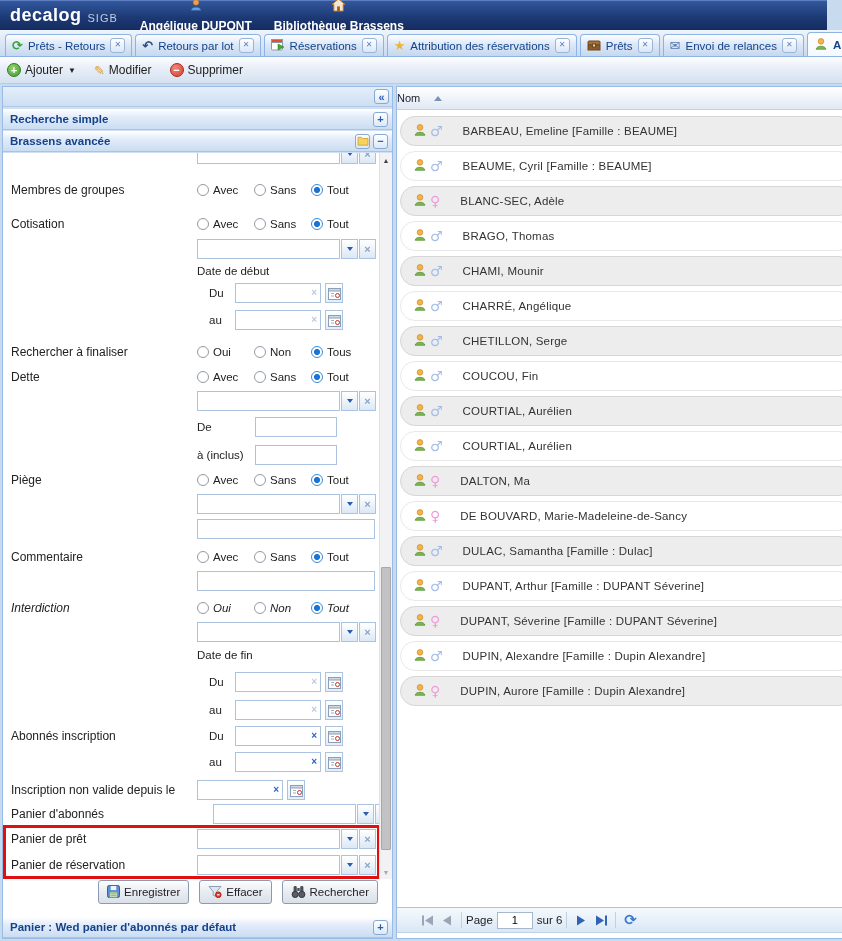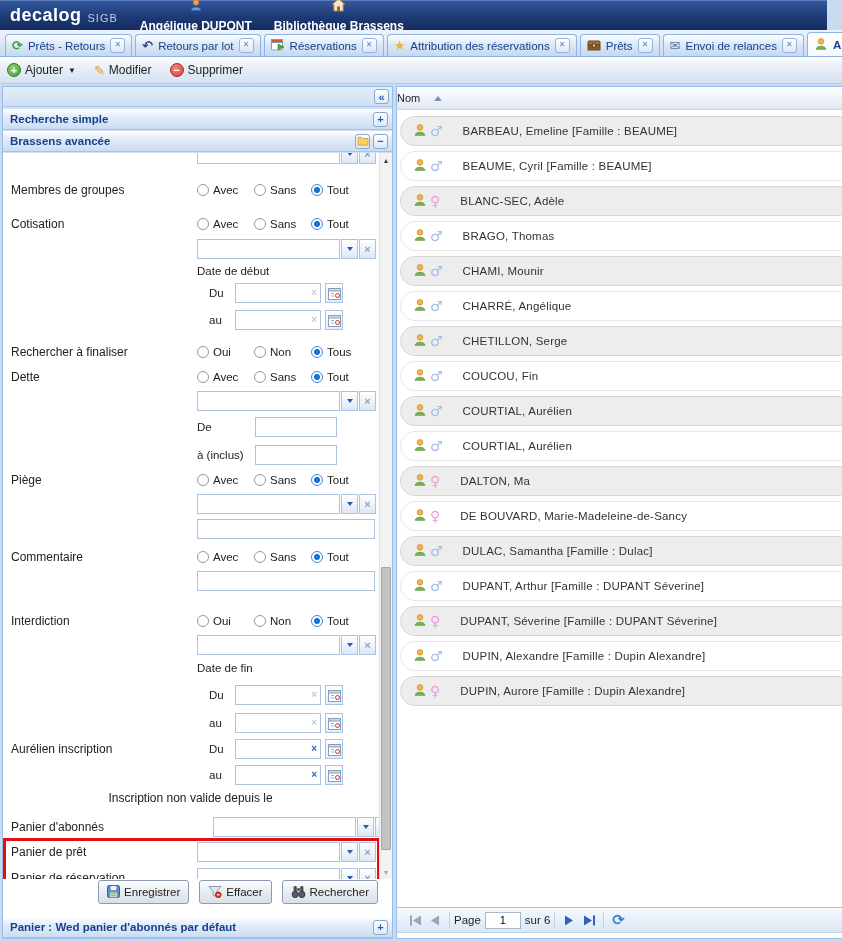--- a/index.html
+++ b/index.html
@@ -97,21 +97,21 @@
   .rows{flex:1 1 auto;overflow:hidden;padding-top:6px;background:#fff;}
   .lrow{height:30px;margin:0 -12px 5px 3px;border-radius:15px;display:flex;align-items:center;
     padding-left:12px;box-sizing:border-box;cursor:pointer;}
   .lrow.odd{background:#ededed;border:1px solid #d6d6d6;}
   .lrow.even{background:#fff;border:1px solid #e8e8e8;}
   .g-male{color:#a3bde8;font-size:14px;font-weight:bold;font-family:"DejaVu Sans",sans-serif;}
   .g-fem{color:#ef9ad8;font-size:14px;font-weight:bold;font-family:"DejaVu Sans",sans-serif;}
   .lname{margin-left:20px;font-size:11.5px;color:#333;letter-spacing:.2px;white-space:nowrap;}
   .pagebar{position:absolute;left:0;right:0;bottom:5px;height:26px;
     background:linear-gradient(#f5f9fd,#dae7f5);border-top:1px solid #a8c4e4;border-bottom:1px solid #c0d2e6;
-    display:flex;align-items:center;padding-left:8px;box-sizing:border-box;font-size:11.5px;color:#222;}
+    display:flex;align-items:center;padding-left:20px;box-sizing:border-box;font-size:11.5px;color:#222;}
   .pbtn{display:flex;align-items:center;justify-content:center;width:20px;height:20px;cursor:pointer;}
   .psep{width:1px;height:16px;background:#c2d0e0;margin:0 4px;}
   .pg-input{width:36px;height:17px;border:1px solid #a8b8cc;text-align:center;font-size:11px;margin:0 4px;
     font-family:"Liberation Sans",sans-serif;box-sizing:border-box;}
   .refresh{font-family:"DejaVu Sans",sans-serif;color:#3a7ad0;font-weight:bold;font-size:15px;line-height:1;}
 </style>
 </head>
 <body>
 
 <div id="app">
@@ -424,21 +424,21 @@
                 <span class="radio-opt">
                   <span class="rc sel"></span>
                   <span>Tout</span>
                 </span>
               </span>
             </div>
             <div class="frow" style="margin-top: 2px; height: 22px;">
               <span class="flabel"></span>
               <input class="ti" style="width: 178px;">
             </div>
-            <div class="frow" style="margin-top: 18px; height: 22px;">
+            <div class="frow" style="margin-top: 5px; height: 22px; font-style: italic;">
               <span class="flabel">Interdiction</span>
               <span class="radio-group">
                 <span class="radio-opt">
                   <span class="rc"></span>
                   <span>Oui</span>
                 </span>
                 <span class="radio-opt">
                   <span class="rc"></span>
                   <span>Non</span>
                 </span>
@@ -494,21 +494,21 @@
                     <rect x="0.5" y="1.5" width="12" height="11" fill="#fff" stroke="#8aa0b8"></rect>
                     <rect x="0.5" y="1.5" width="12" height="2.5" fill="#ccd9e6" stroke="#8aa0b8"></rect>
                     <circle cx="9.5" cy="8.5" r="2" fill="none" stroke="#c23325"></circle>
                     <line x1="3" y1="6.5" x2="6" y2="6.5" stroke="#aab"></line>
                     <line x1="3" y1="9" x2="6" y2="9" stroke="#aab"></line>
                   </svg>
                 </span>
               </span>
             </div>
             <div class="frow" style="margin-top: 2px; height: 24px;">
-              <span class="flabel" style="width: 186px; flex: 0 0 186px;">Aurélien inscription</span>
+              <span class="flabel" style="width: 186px; flex: 0 0 186px;">Abonnés inscription</span>
               <span style="width: 26px; margin-left: 12px;">Du</span>
               <span class="date-wrap">
                 <span class="dinput">
                   <span class="dx bright">×</span>
                 </span>
                 <span class="calbtn">
                   <svg width="13" height="13" viewBox="0 0 13 13">
                     <rect x="0.5" y="1.5" width="12" height="11" fill="#fff" stroke="#8aa0b8"></rect>
                     <rect x="0.5" y="1.5" width="12" height="2.5" fill="#ccd9e6" stroke="#8aa0b8"></rect>
                     <circle cx="9.5" cy="8.5" r="2" fill="none" stroke="#c23325"></circle>
@@ -529,21 +529,21 @@
                   <svg width="13" height="13" viewBox="0 0 13 13">
                     <rect x="0.5" y="1.5" width="12" height="11" fill="#fff" stroke="#8aa0b8"></rect>
                     <rect x="0.5" y="1.5" width="12" height="2.5" fill="#ccd9e6" stroke="#8aa0b8"></rect>
                     <circle cx="9.5" cy="8.5" r="2" fill="none" stroke="#c23325"></circle>
                     <line x1="3" y1="6.5" x2="6" y2="6.5" stroke="#aab"></line>
                     <line x1="3" y1="9" x2="6" y2="9" stroke="#aab"></line>
                   </svg>
                 </span>
               </span>
             </div>
-            <div class="frow" style="margin-top: 4px; height: 24px; flex-direction: column;">
+            <div class="frow" style="margin-top: 4px; height: 24px;">
               <span class="flabel">Inscription non valide depuis le</span>
               <span class="date-wrap">
                 <span class="dinput">
                   <span class="dx bright">×</span>
                 </span>
                 <span class="calbtn">
                   <svg width="13" height="13" viewBox="0 0 13 13">
                     <rect x="0.5" y="1.5" width="12" height="11" fill="#fff" stroke="#8aa0b8"></rect>
                     <rect x="0.5" y="1.5" width="12" height="2.5" fill="#ccd9e6" stroke="#8aa0b8"></rect>
                     <circle cx="9.5" cy="8.5" r="2" fill="none" stroke="#c23325"></circle>

